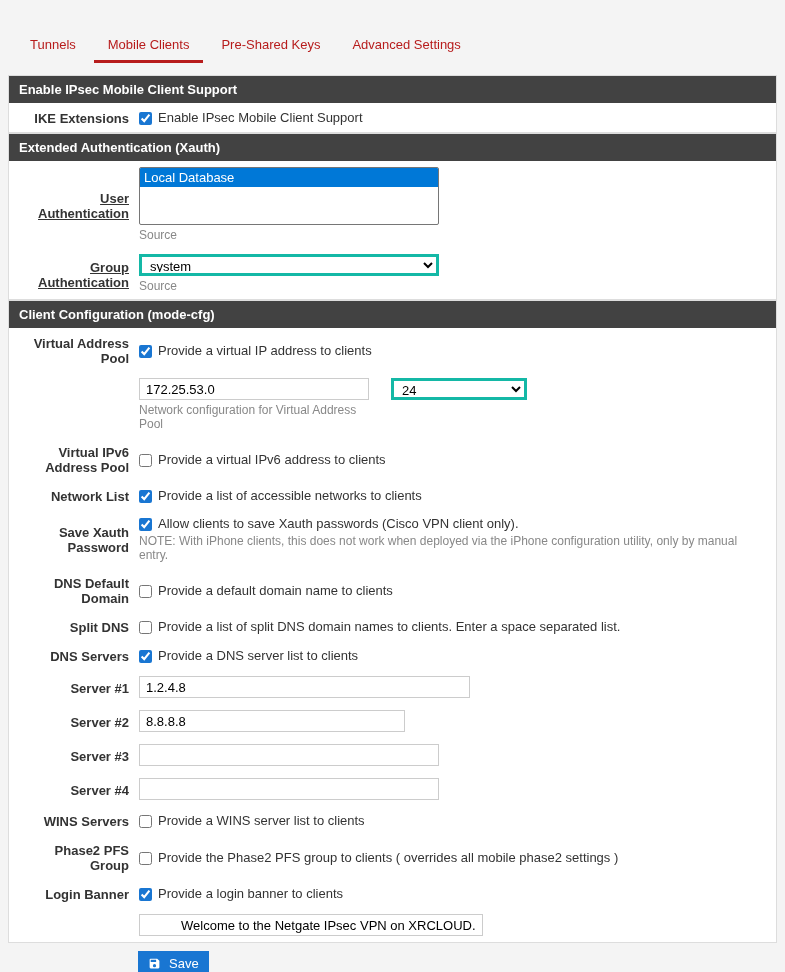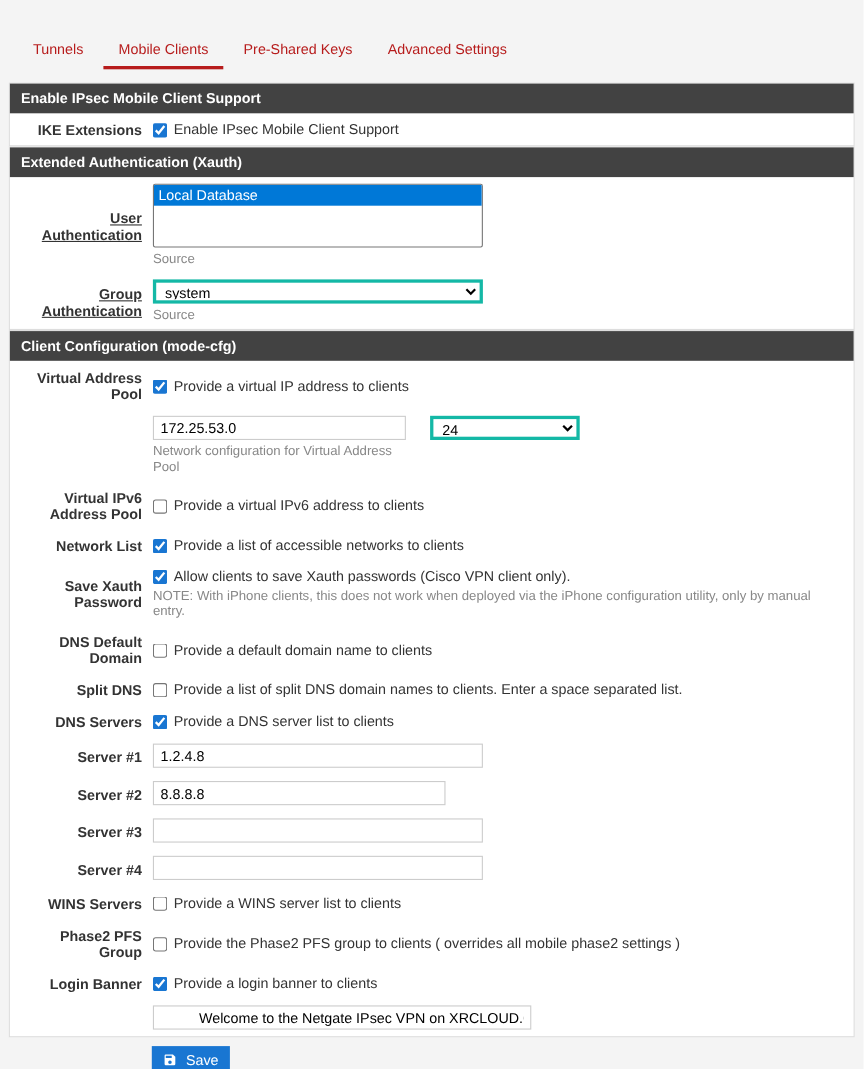--- a/index.html
+++ b/index.html
@@ -163,21 +163,21 @@
       <div class="form-control">
         <div class="checkbox-wrap">
           <input type="checkbox" checked="" style="">
           <span class="checkbox-label">Provide a DNS server list to clients</span>
         </div>
       </div>
     </div>
 
     <div class="form-row">
       <div class="form-label">Server #1</div>
-      <div class="form-control"><input type="text" style="width: 300px;" value="1.2.4.8"></div>
+      <div class="form-control"><input type="text" style="width: 331px;" value="1.2.4.8"></div>
     </div>
     <div class="form-row">
       <div class="form-label">Server #2</div>
       <div class="form-control"><input type="text" style="width: 266px;" value="8.8.8.8"></div>
     </div>
     <div class="form-row">
       <div class="form-label">Server #3</div>
       <div class="form-control"><input type="text" style="width: 300px;" value=""></div>
     </div>
     <div class="form-row">

